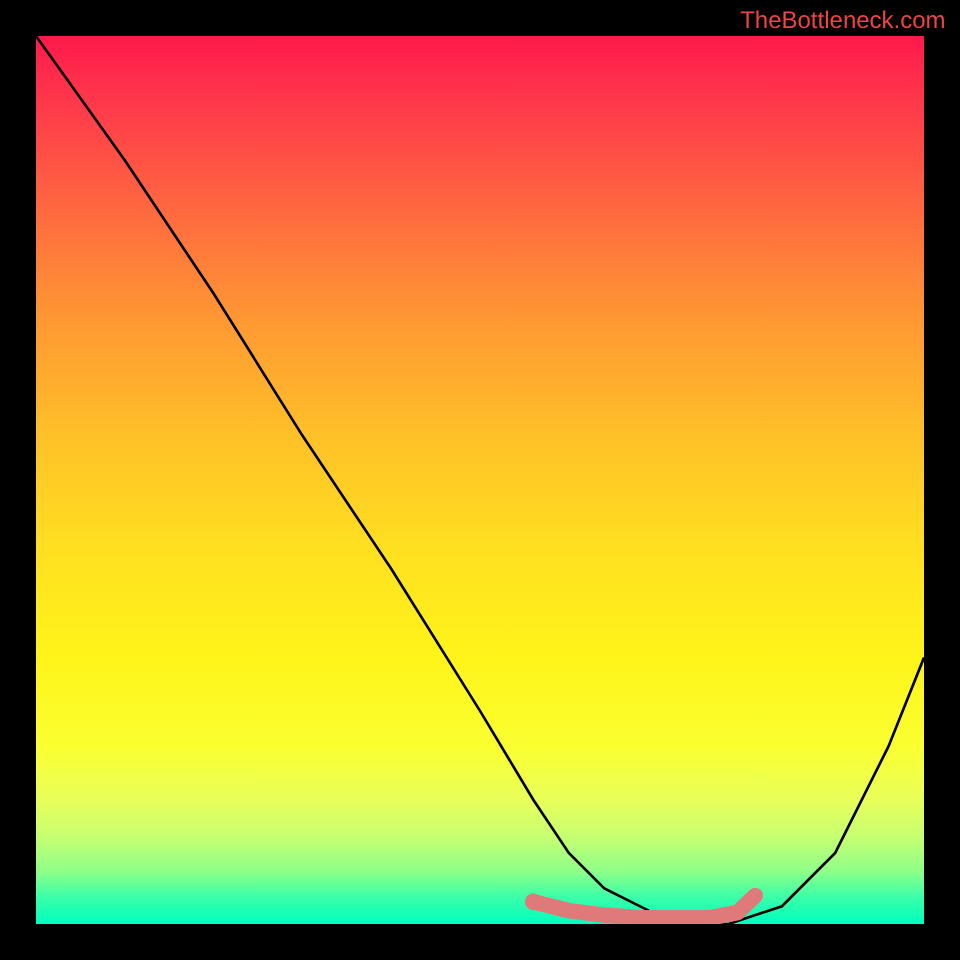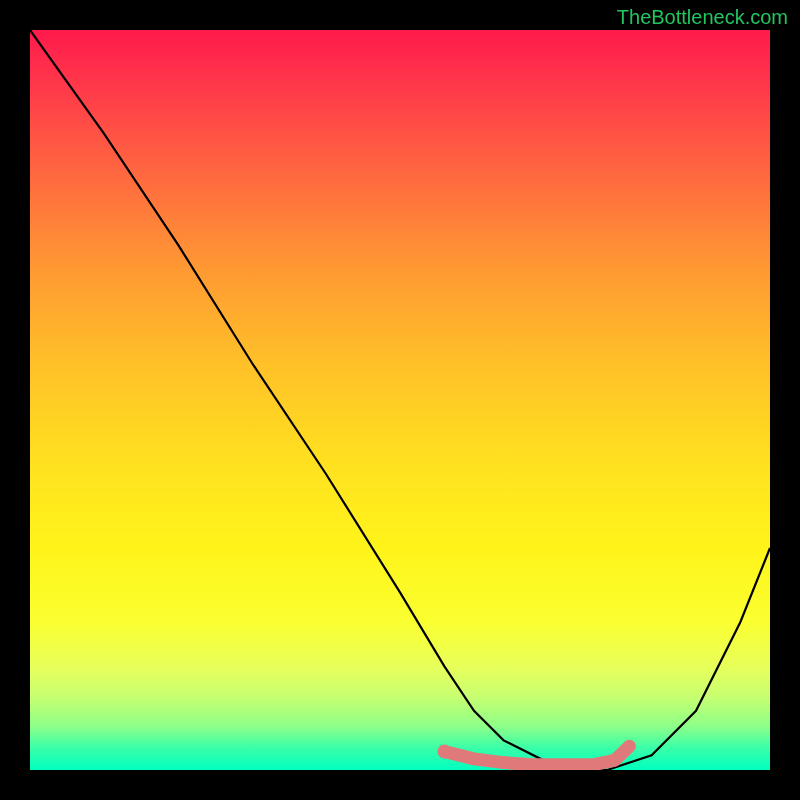--- a/index.html
+++ b/index.html
@@ -8,21 +8,21 @@
     background: #000;
     width: 800px;
     height: 800px;
     position: relative;
     font-family: Arial, sans-serif;
   }
   .watermark {
     position: absolute;
     top: 6px;
     right: 12px;
-    color: #22c55e;
+    color: #ef4444;
     font-size: 20px;
     font-weight: 500;
     z-index: 10;
   }
   .plot-area {
     position: absolute;
     left: 30px;
     top: 30px;
     width: 740px;
     height: 740px;

